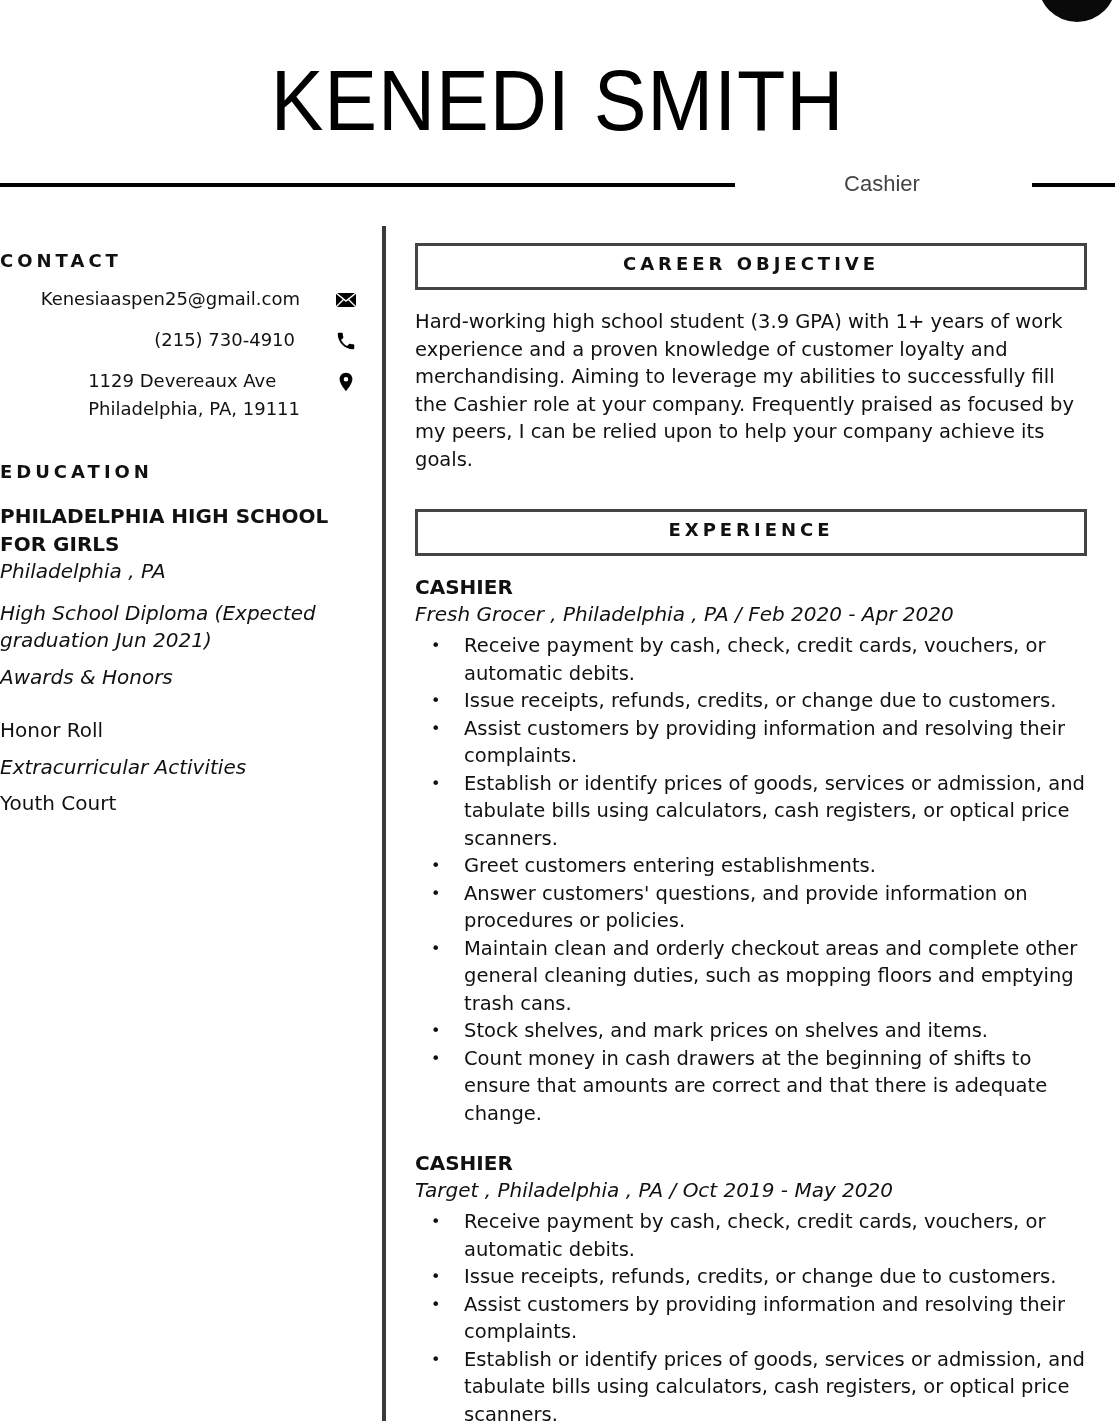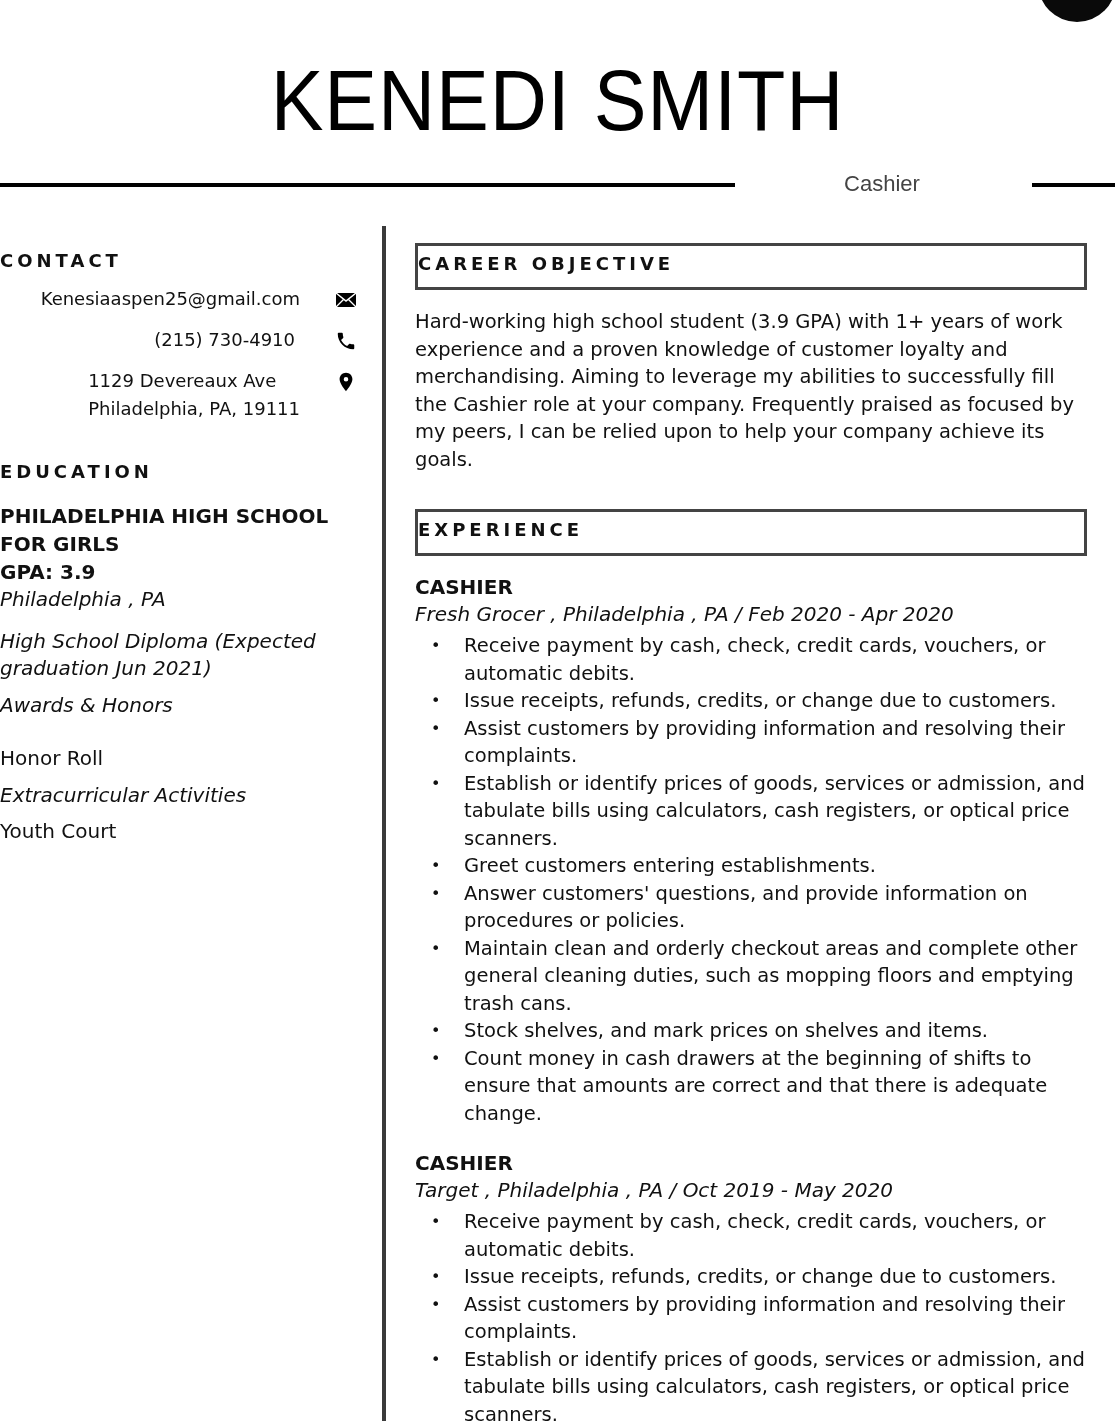--- a/index.html
+++ b/index.html
@@ -37,21 +37,21 @@
   .contact-icon { position: absolute; right: 0; top: 4px; width: 22px; height: 22px; }
   .addr { line-height: 28px; }
   .edu-school { font-weight: 700; font-size: 20px; line-height: 28px; }
   .edu-italic { font-style: italic; font-size: 20px; line-height: 27px; }
   .edu-plain { font-size: 20px; line-height: 27px; }
 
   
   .right { position: absolute; left: 415px; top: 243px; width: 672px; }
   .box-head {
     border: 3px solid #444; height: 41px; box-sizing: border-box;
-    font-weight: 700; font-size: 18px; letter-spacing: 4px;
+    text-align: center; font-weight: 700; font-size: 18px; letter-spacing: 4px;
     line-height: 36px; color: #111; width: 672px; height: 47px;
   }
   .objective {
     font-size: 19.5px; line-height: 27.5px; margin-top: 18px; color: #111;
   }
   .job-title { font-weight: 700; font-size: 20px; line-height: 28px; }
   .job-meta { font-style: italic; font-size: 20px; line-height: 27px; }
   ul.bullets { margin: 4px 0 0 0; padding: 0; list-style: none; }
   ul.bullets li {
     position: relative; padding-left: 49px; font-size: 19.5px; line-height: 27.5px;
@@ -104,21 +104,20 @@
       <svg width="22" height="22" viewBox="0 0 24 24">
           <path d="M12 2C8.1 2 5 5.1 5 9c0 5 7 13 7 13s7-8 7-13c0-3.9-3.1-7-7-7zm0 9.5a2.5 2.5 0 1 1 0-5 2.5 2.5 0 0 1 0 5z" fill="#000"></path>
         </svg>
     </span>
   </div>
 
   <div class="sec-head-left" style="margin-top:38px; margin-bottom:20px;">EDUCATION</div>
 
   <div class="edu-school">PHILADELPHIA HIGH SCHOOL</div>
   <div class="edu-school">FOR GIRLS</div>
-  <div class="edu-school">GPA: 3.9</div>
   <div class="edu-italic">Philadelphia , PA</div>
 
   <div class="edu-italic" style="margin-top:15px;">High School Diploma (Expected</div>
   <div class="edu-italic">graduation Jun 2021)</div>
 
   <div class="edu-italic" style="margin-top:10px;">Awards &amp; Honors</div>
   <div class="edu-plain" style="margin-top:26px;">Honor Roll</div>
 
   <div class="edu-italic" style="margin-top:10px;">Extracurricular Activities</div>
   <div class="edu-plain" style="margin-top:9px;">Youth Court</div>

